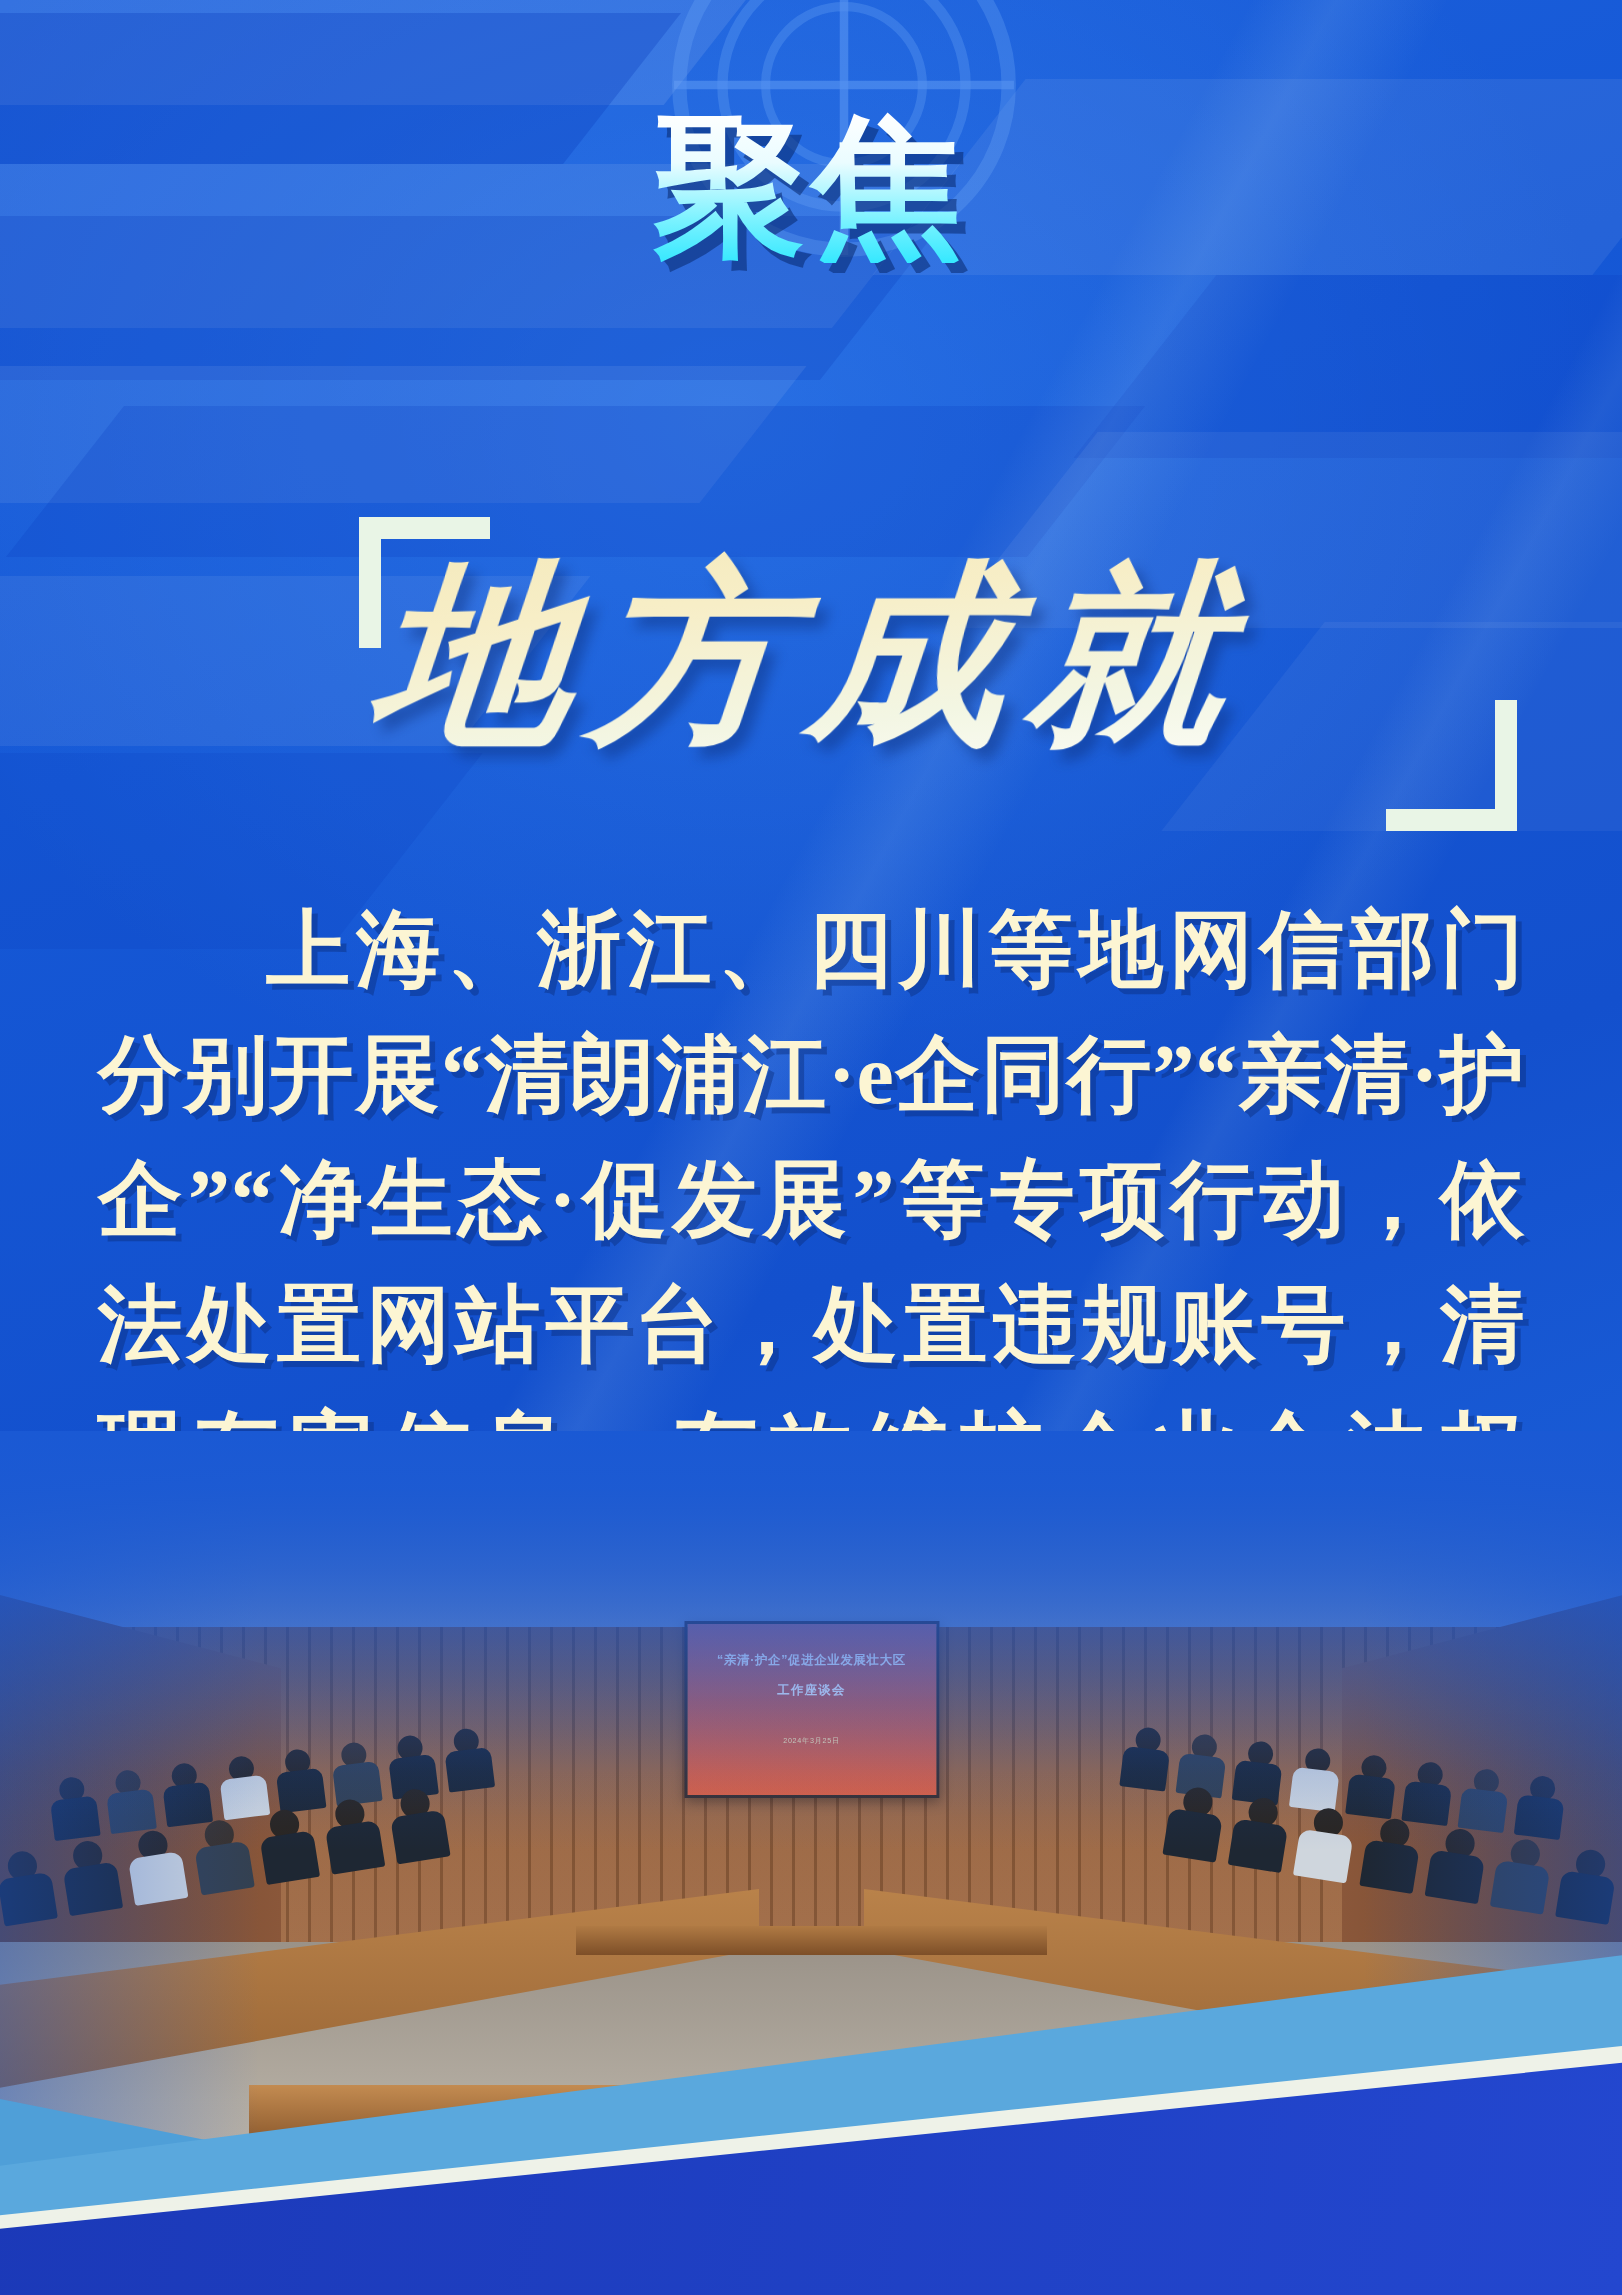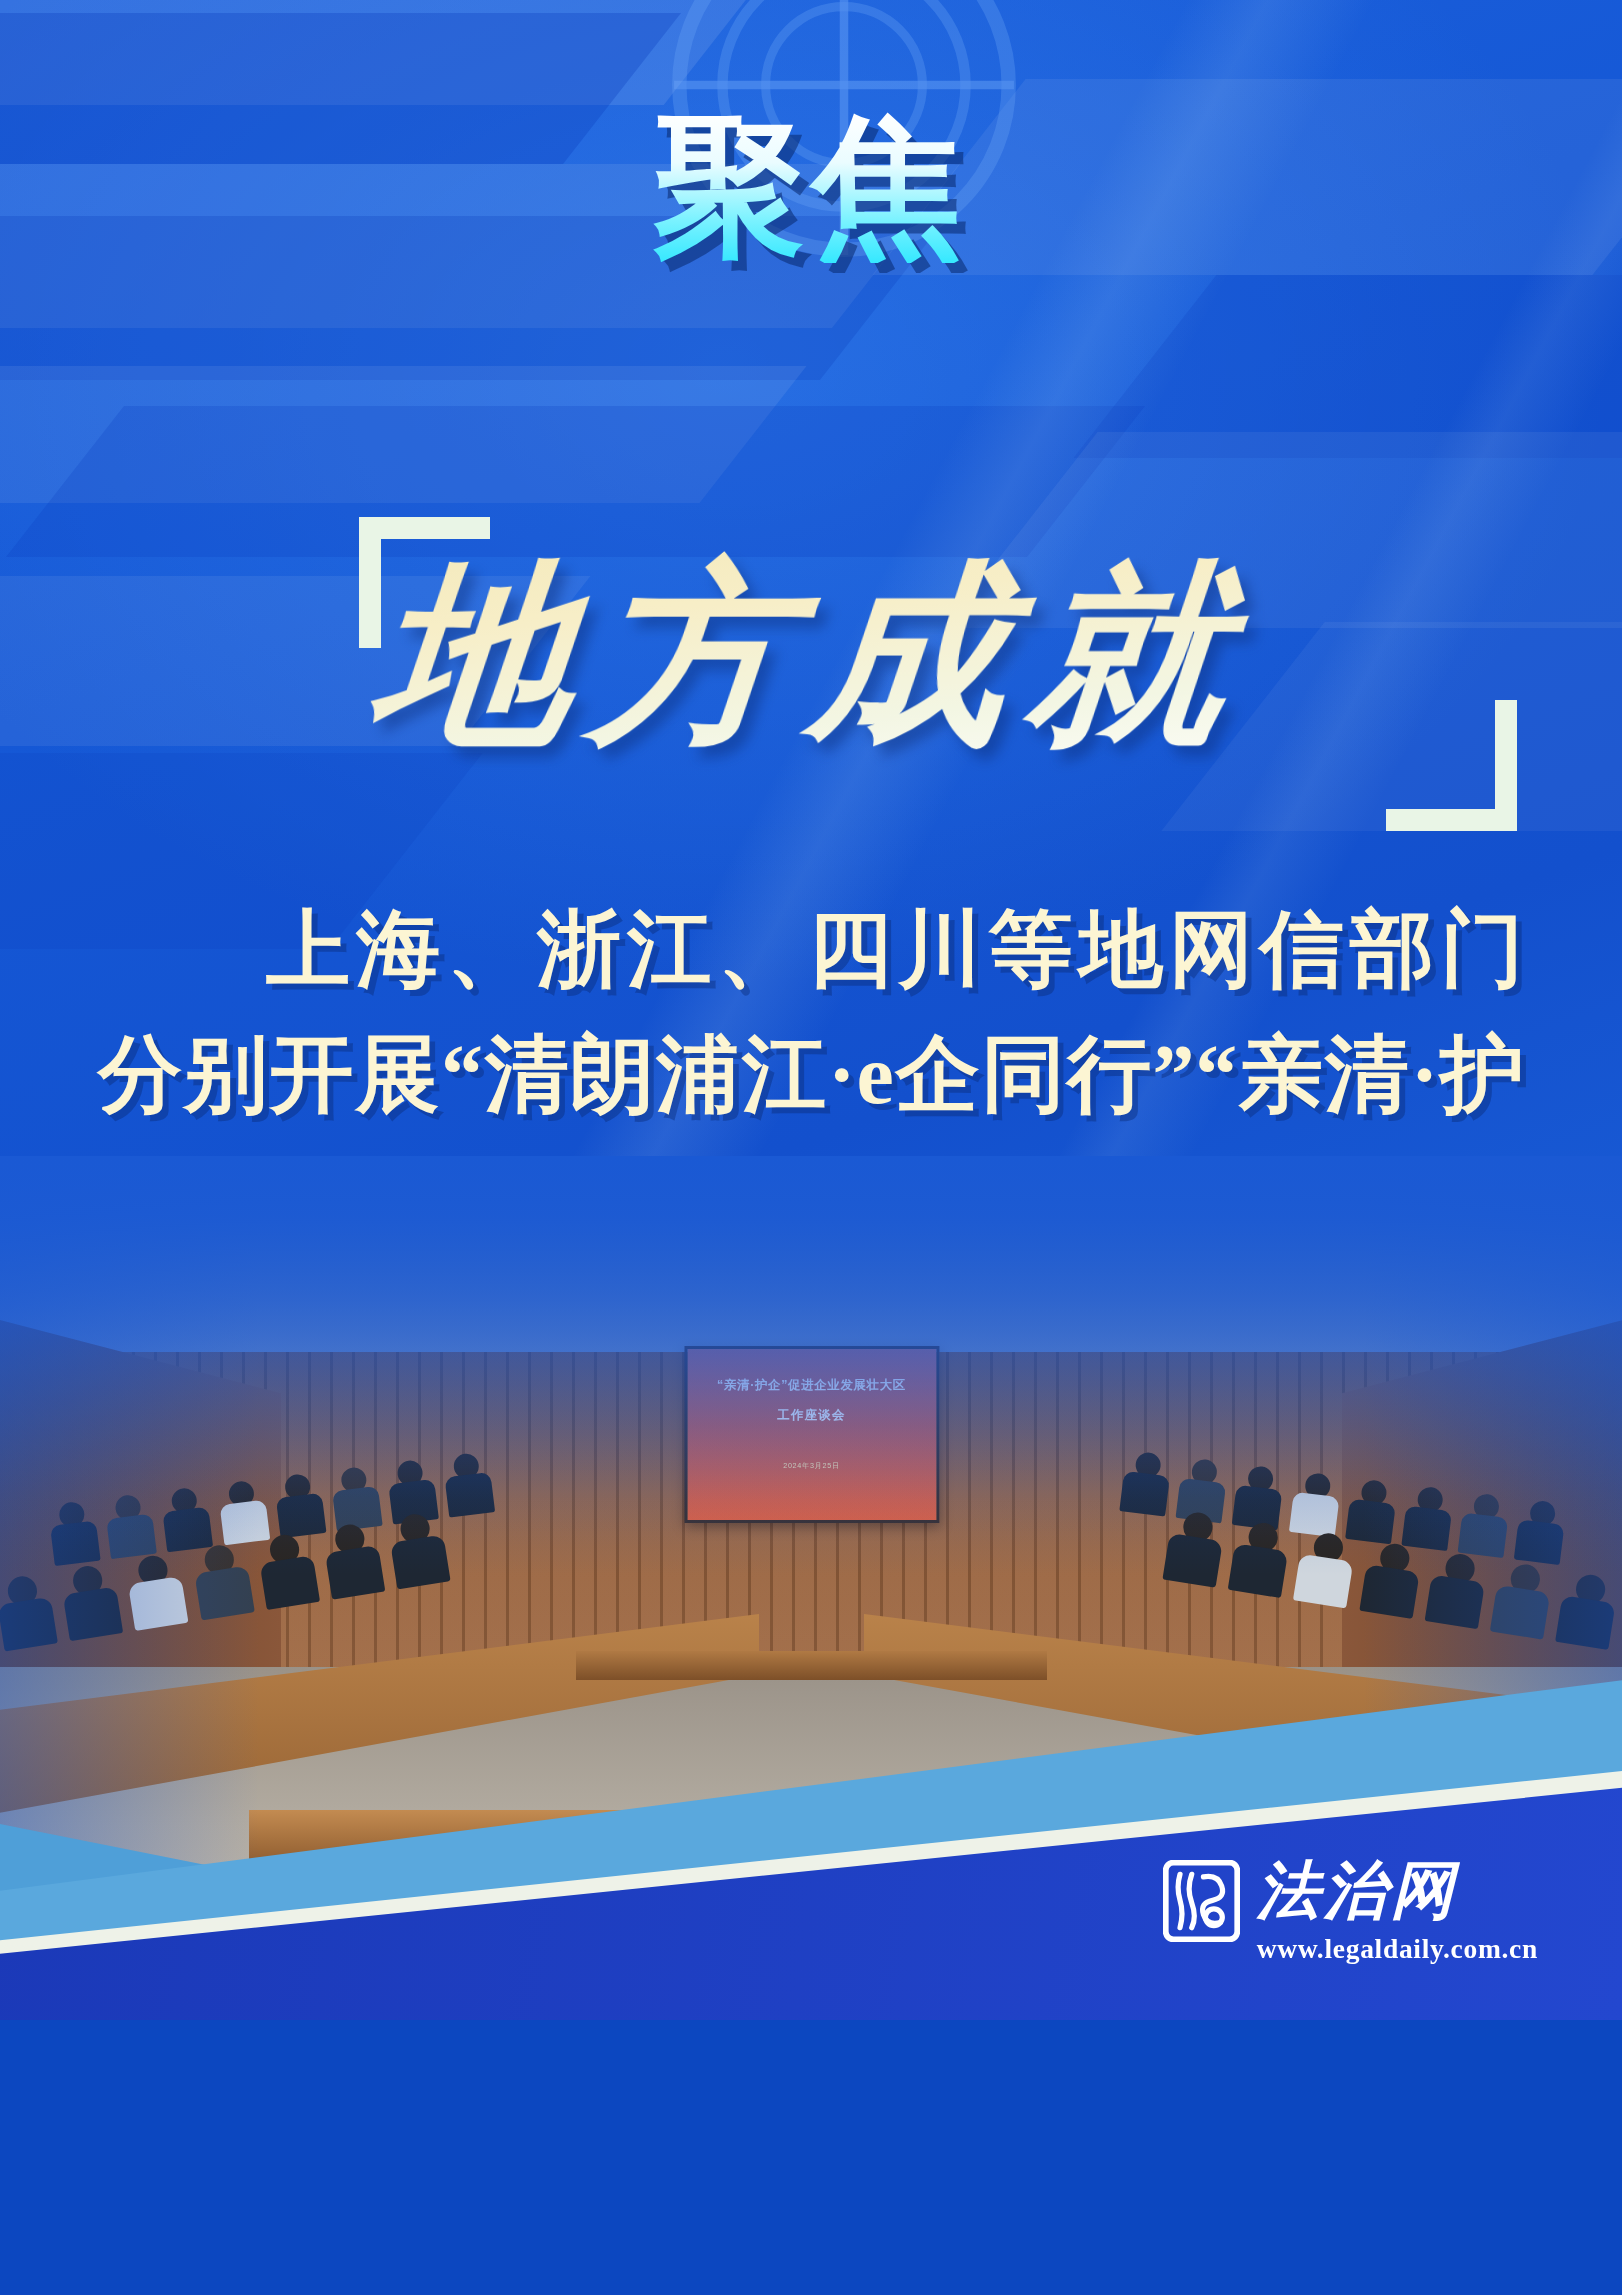--- a/index.html
+++ b/index.html
@@ -1,19 +1,19 @@
 <!DOCTYPE html>
 <html style="font-size:10.5px"><head>
 <meta charset="utf-8">
 <style>
   html,body{margin:0;padding:0;background:#0c47c0;}
   *{box-sizing:border-box;}
   #poster{
     position:relative;
-    width:1623px;height:2020px;
+    width:1623px;height:2295px;
     overflow:hidden;
     font-family:"Liberation Sans", sans-serif;
     background:linear-gradient(160deg,#1f63dd 0%,#1558d6 28%,#1350cd 55%,#1b5fd8 78%,#2f7ae8 100%);
   }
 
   
   .bg-layer{position:absolute;inset:0;overflow:hidden;}
   .para{position:absolute;transform:skewX(-38deg);}
   .radial-soft{
     position:absolute;left:-10%;top:-10%;width:130%;height:80%;
@@ -296,28 +296,15 @@
       <div class="photo-sidefade"></div>
     </div>
     <div class="photo-fade"></div>
   </div>
 
   <div class="band-tri"></div>
   <div class="band-lightblue"></div>
   <div class="band-white"></div>
   <div class="band-blue"></div>
 
-  <div class="logo">
-    <svg class="seal" viewBox="0 0 118 126">
-      <rect x="4" y="4" width="110" height="118" rx="12" fill="none" stroke="#fff" stroke-width="9"></rect>
-      <path d="M26 22 q-6 20 0 40 q6 20 0 42" fill="none" stroke="#fff" stroke-width="8" stroke-linecap="round"></path>
-      <path d="M44 22 q-8 22 0 44 q8 22 0 38" fill="none" stroke="#fff" stroke-width="8" stroke-linecap="round"></path>
-      <path d="M62 26 q22 -4 28 14 q6 18 -14 22 q-20 4 -14 22 q6 18 26 12" fill="none" stroke="#fff" stroke-width="8" stroke-linecap="round"></path>
-      <circle cx="78" cy="88" r="13" fill="none" stroke="#fff" stroke-width="8"></circle>
-    </svg>
-    <div class="logo-txt">
-      <div class="logo-cn">法治网</div>
-      <div class="logo-url">www.legaldaily.com.cn</div>
-    </div>
-  </div>
 
 </div>
 
 
 </body></html>

